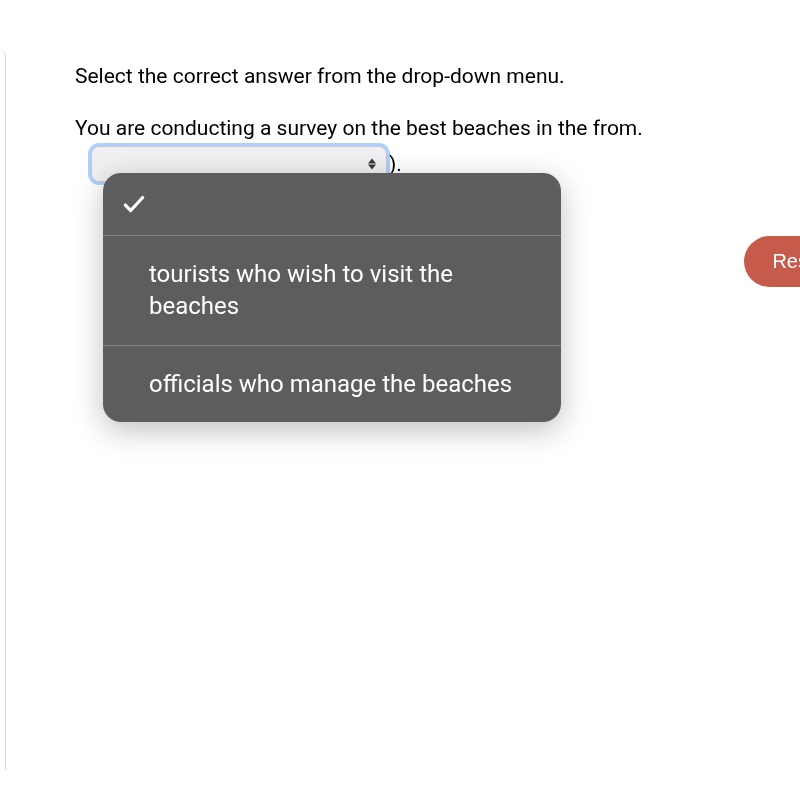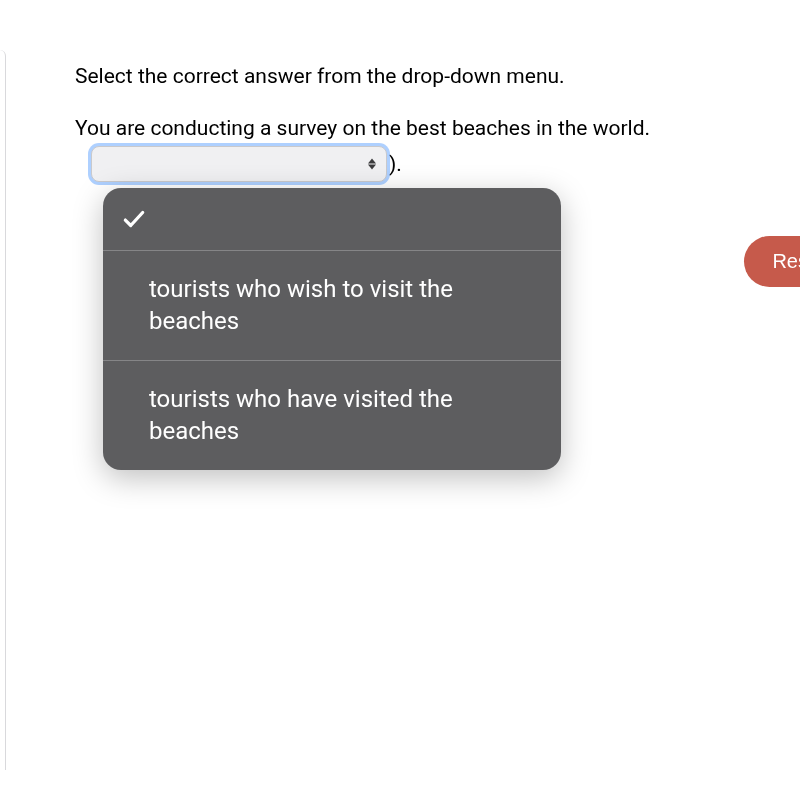--- a/index.html
+++ b/index.html
@@ -69,21 +69,21 @@
       border-top: 5px solid #3a3a3c;
     }
     .closeparen {
       font-size: 21px;
       color: #000;
       margin-left: 2px;
     }
     .options-panel {
       position: absolute;
       left: 103px;
-      top: 188px;
+      top: 173px;
       width: 458px;
       background: #5d5d5f;
       border-radius: 18px;
       box-shadow: 0 8px 30px rgba(0,0,0,0.25);
       overflow: hidden;
     }
     .option-item {
       padding: 22px 30px 22px 46px;
       font-size: 24px;
       color: #fff;
@@ -131,21 +131,21 @@
       border-top-right-radius: 10px;
     }
   </style>
 </head>
 <body>
 
 <div class="left-edge"></div>
 
 <div class="content">
   <p class="instruction">Select the correct answer from the drop-down menu.</p>
-  <p class="question-line">You are conducting a survey on the best beaches in the world. </p>
+  <p class="question-line">You are conducting a survey on the best beaches in the from. </p>
   <div class="dropdown-row">
     <div class="dropdown-select">
       <span></span>
       <span class="dropdown-chevrons">
         <span class="chev chev-up"></span>
         <span class="chev chev-down"></span>
       </span>
     </div>
     <span class="closeparen">).</span>
   </div>
@@ -155,17 +155,17 @@
   <div class="option-item first">
     <svg class="checkmark" viewBox="0 0 24 24">
       <polyline points="4 13 9 18 20 6"></polyline>
     </svg>
     <span></span>
   </div>
   <div class="option-item">
     <span>tourists who wish to visit the beaches</span>
   </div>
   <div class="option-item">
-    <span>tourists who have visited the beaches</span>
+    <span>officials who manage the beaches</span>
   </div>
 </div>
 
 <button class="reset-button">Res</button>
 
 </body></html>

